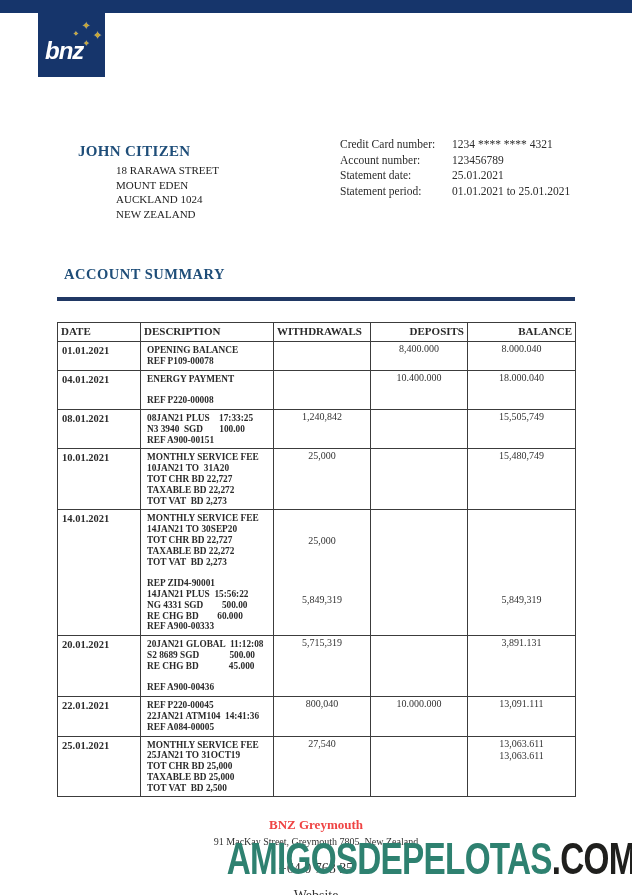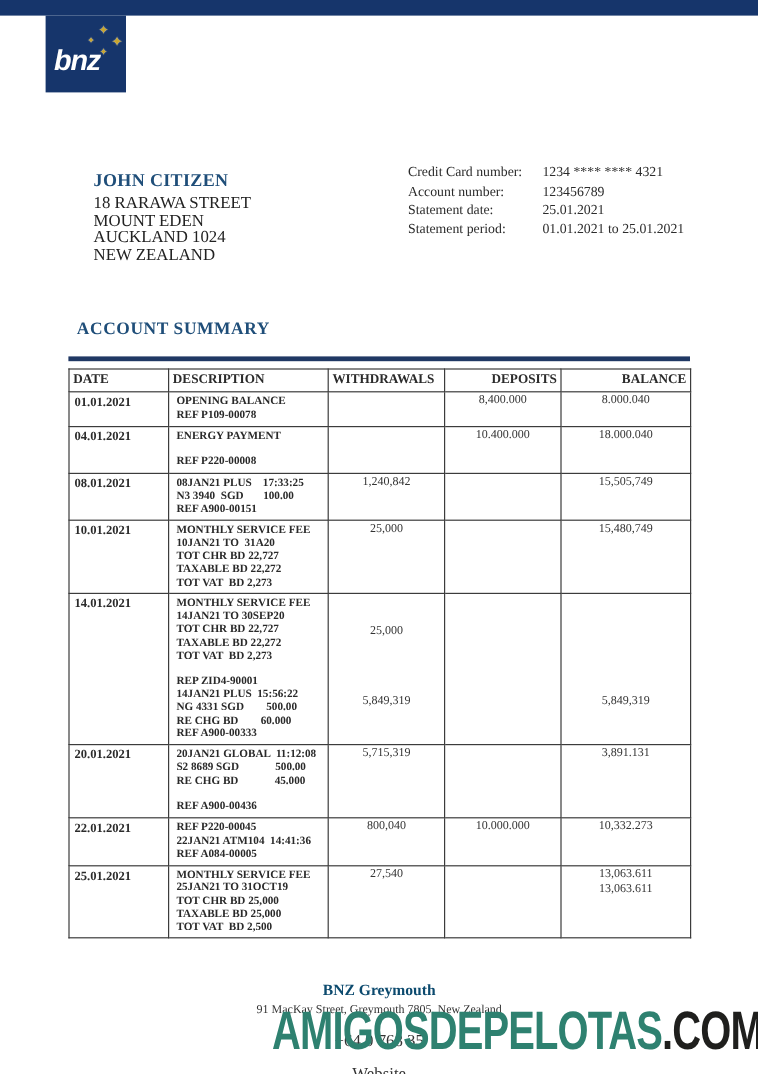--- a/index.html
+++ b/index.html
@@ -16,53 +16,53 @@
   }
   .star{position:absolute;color:#c9a62e;font-size:10px;line-height:10px;text-shadow:0 0 1px #fff;}
   .star.s1{left:44px;top:8px;}
   .star.s2{left:55px;top:17px;font-size:11px;}
   .star.s3{left:45px;top:26px;font-size:8px;}
   .star.s4{left:35px;top:16px;font-size:7px;}
 
   
   .customer{position:absolute;left:78px;top:143px;}
   .customer .name{font-size:15px;font-weight:bold;color:#1f4e79;margin-bottom:3px;letter-spacing:.3px;}
-  .customer .addr{font-size:14px;line-height:14.5px;color:#222;}
+  .customer .addr{font-size:11px;line-height:14.5px;color:#222;margin-left:38px;}
 
   
   .acct-info{position:absolute;left:340px;top:137px;font-size:11.5px;line-height:15.5px;}
   .acct-info .row{display:flex;}
   .acct-info .lbl{width:112px;}
   .acct-info .val{white-space:nowrap;}
 
   
   .section-title{position:absolute;left:64px;top:266px;font-size:14.5px;font-weight:bold;color:#1f4e79;letter-spacing:.5px;}
   .thick-rule{position:absolute;left:57px;top:297px;width:518px;height:4px;background:#203864;}
 
   
-  table.stmt{position:absolute;left:57px;top:307px;width:518px;border-collapse:collapse;table-layout:fixed;}
+  table.stmt{position:absolute;left:57px;top:322px;width:518px;border-collapse:collapse;table-layout:fixed;}
   table.stmt col.c-date{width:83px;}
   table.stmt col.c-desc{width:133px;}
   table.stmt col.c-wd{width:97px;}
   table.stmt col.c-dep{width:97px;}
   table.stmt col.c-bal{width:108px;}
   table.stmt th, table.stmt td{border:1px solid #3c3c3c;vertical-align:top;}
   table.stmt th{font-size:11px;font-weight:bold;padding:2px 3px;height:14px;}
   th.al{text-align:left;padding-left:4px;}
   th.ac{text-align:right;}
   td.date{font-size:10.5px;font-weight:bold;padding:3px 2px 0 4px;}
   td.desc{font-size:9.3px;line-height:10.8px;padding:3px 0 3px 6px;color:#2a2a2a;}
   td.desc div{white-space:pre;height:10.8px;font-weight:bold;}
   td.amt{position:relative;font-size:10px;color:#333;text-align:center;}
   td.amt .centerbox{display:flex;flex-direction:column;justify-content:center;align-items:center;height:100%;line-height:12px;}
   td.amt .pos{position:absolute;left:0;width:100%;text-align:center;}
 
   
   .footer{position:absolute;left:0;top:817px;width:632px;text-align:center;}
-  .footer .branch{font-size:13px;font-weight:bold;color:#0c4a6e;margin-bottom:3px;}
+  .footer .branch{font-size:13px;font-weight:bold;color:#ef4444;margin-bottom:3px;}
   .footer .faddr{font-size:10px;color:#333;margin-bottom:1px;}
   .footer .fsmall{font-size:14px;color:#333;line-height:11px;margin-top:16px;}
 
   
   .watermark{
     position:absolute;top:836px;right:-4px;z-index:5;white-space:nowrap;
     font-family:"Liberation Sans",sans-serif;font-weight:700;font-size:45px;line-height:45px;
     letter-spacing:-1px;transform:scaleX(.74);transform-origin:right center;
   }
 </style>
@@ -261,21 +261,21 @@
             <div>800,040</div>
           </div>
         </td>
         <td class="amt">
           <div class="centerbox">
             <div>10.000.000</div>
           </div>
         </td>
         <td class="amt">
           <div class="centerbox">
-            <div>10,332.273</div>
+            <div>13,091.111</div>
           </div>
         </td>
       </tr>
       <tr style="height: 52px;">
         <td class="date">25.01.2021</td>
         <td class="desc">
           <div>MONTHLY SERVICE FEE</div>
           <div>25JAN21 TO 31OCT19</div>
           <div>TOT CHR BD 25,000</div>
           <div>TAXABLE BD 25,000</div>

